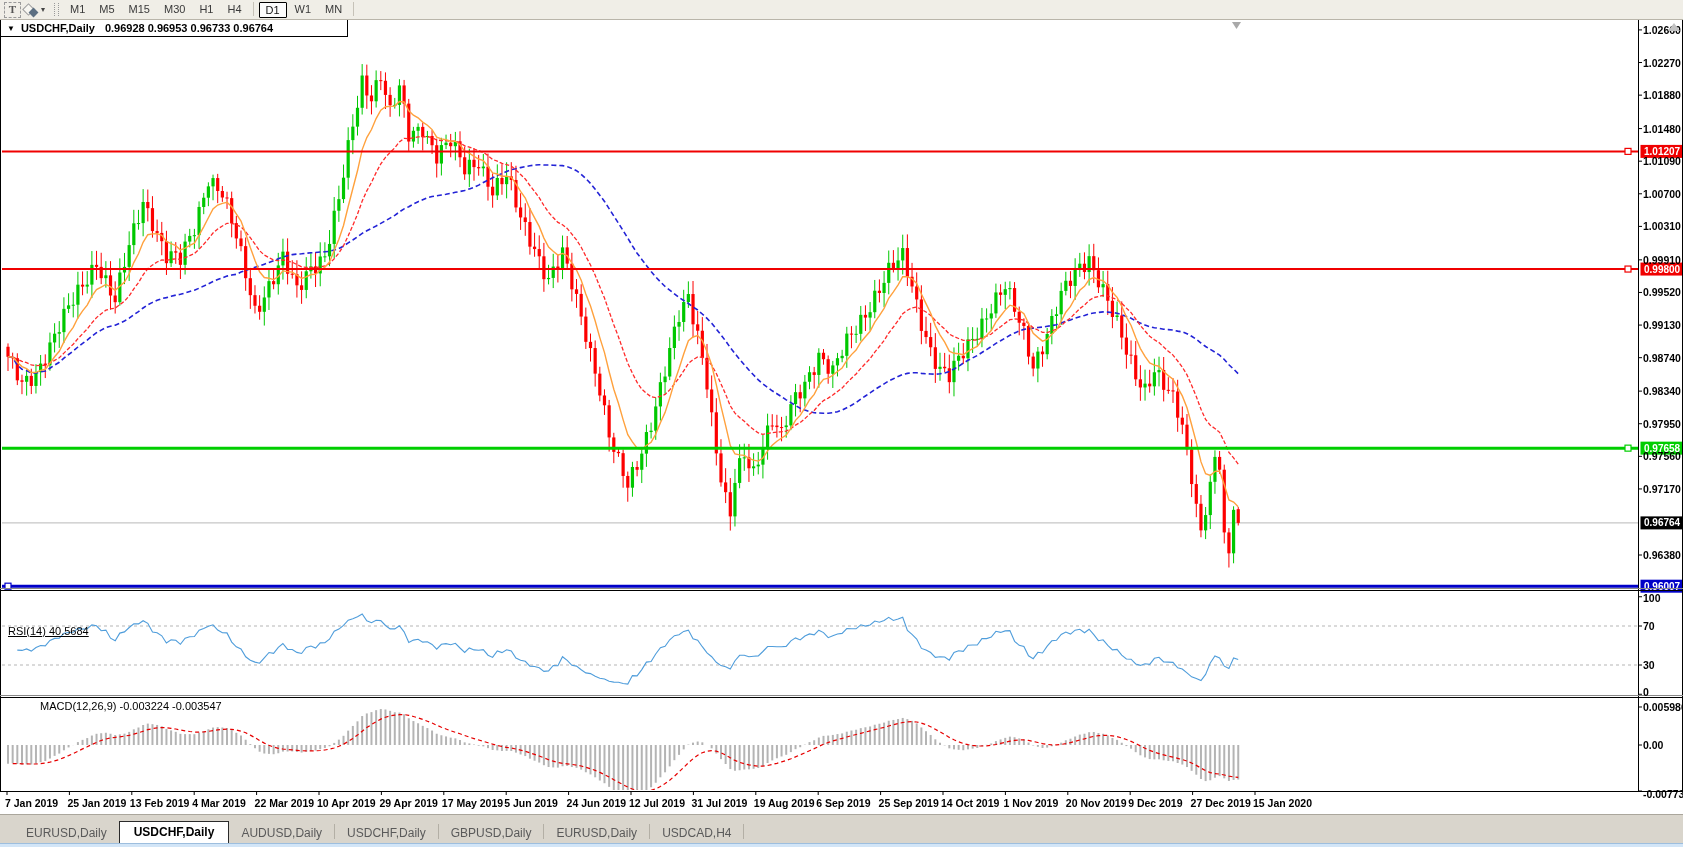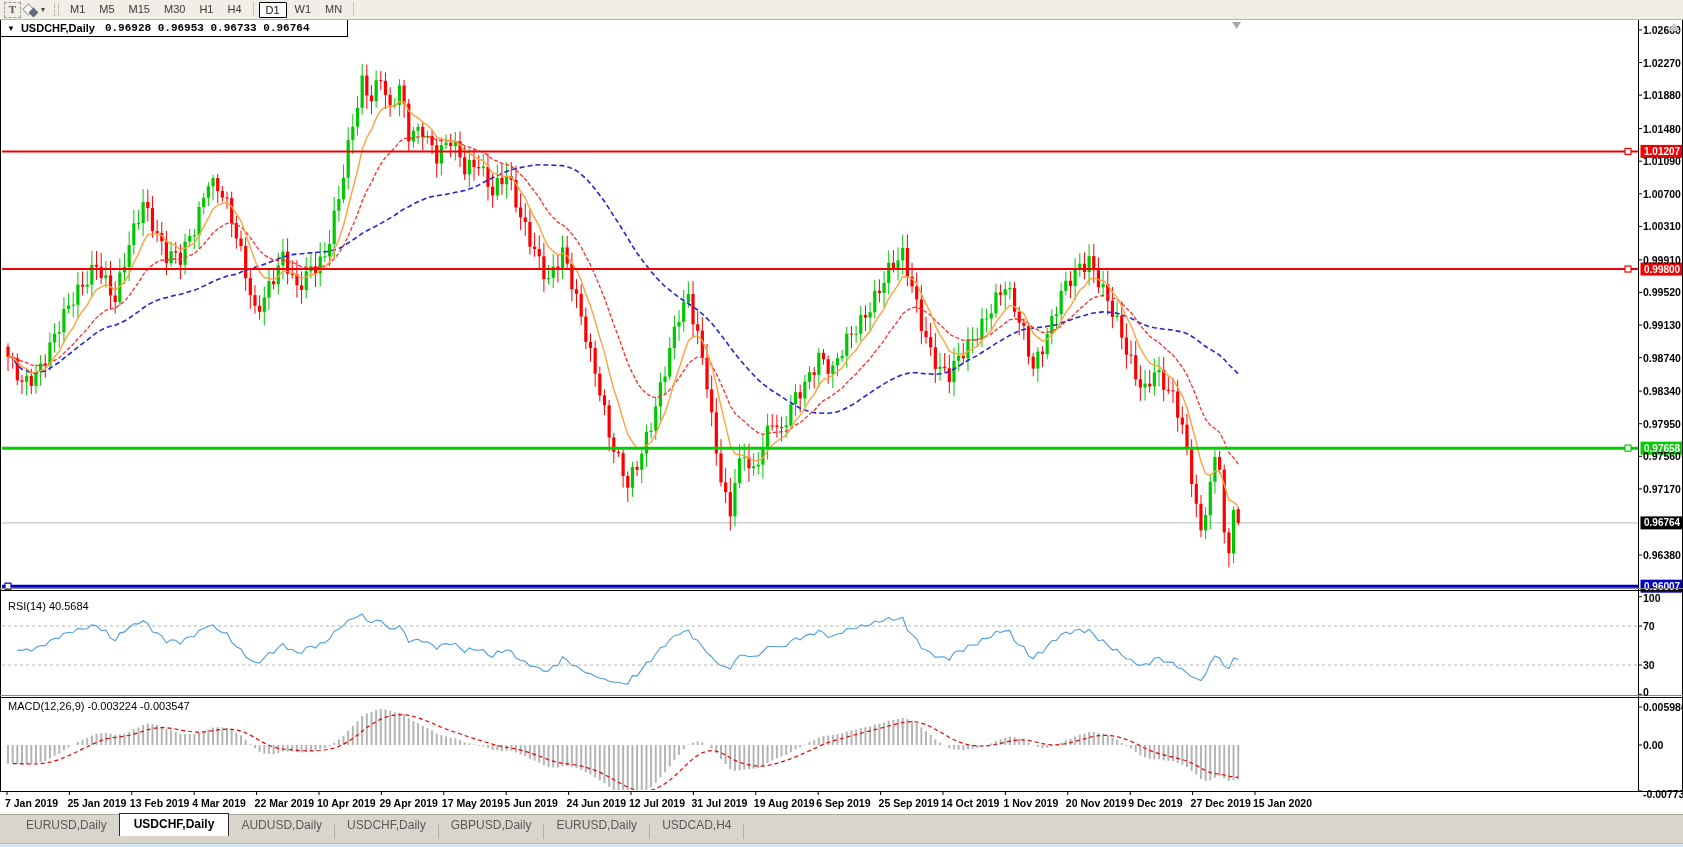--- a/index.html
+++ b/index.html
@@ -16,30 +16,30 @@
   .diam{display:inline-block;width:7px;height:7px;transform:rotate(45deg);}
   .diam.outline{border:1px solid #9a9a9a;background:#f7f6f1;}
   .diam.fill{background:#5c6f82;margin-left:-3px;margin-top:6px;}
   .dd-arrow{font-size:8px;color:#444;margin-left:4px;}
   .grip{width:3px;height:13px;margin:0 4px 0 6px;border-left:1px dotted #999;border-right:1px dotted #999;}
   .tsep{width:1px;height:14px;background:#c6c2b8;margin:0 4px;}
   
   #title-strip{position:absolute;left:0;top:19px;width:348px;height:18px;background:#fff;border:1px solid #000;
     box-sizing:border-box;display:flex;align-items:center;font-size:11px;font-weight:bold;color:#000;z-index:4;}
   #title-strip .tri{font-size:8px;margin:0 6px 0 6px;color:#000;}
-  #title-strip .quotes{margin-left:10px;font-weight:bold;font-family:Liberation Mono, monospace;}
+  #title-strip .quotes{margin-left:10px;font-weight:bold;}
   
   .panel-label{position:absolute;left:8px;font-size:11px;color:#000;z-index:4;background:transparent;}
   
   #chart-canvas{position:absolute;left:0;top:0;z-index:1;}
   
   
   #tabbar{position:absolute;left:0;top:814px;width:1683px;height:29px;background:#d9d5cc;
     border-top:1px solid #aaa69c;display:flex;align-items:flex-end;z-index:5;font-size:12px;color:#5a5a5a;}
-  .tab{padding:3px 12px 4px 12px;margin-bottom:8px;cursor:default;white-space:nowrap;}
+  .tab{padding:3px 12px 4px 12px;margin-bottom:0;cursor:default;white-space:nowrap;}
   .tab.active{background:#fff;border:1px solid #2a2a2a;border-bottom:none;color:#000;font-weight:bold;
     padding:3px 14px 5px 14px;}
   .tabsep{width:1px;height:15px;background:#b3afa5;margin-bottom:5px;}
   #bottom-strip{position:absolute;left:0;top:843px;width:1683px;height:4px;
     background:#d2e5f7;border-top:1px solid #9dbede;z-index:5;}
 </style>
 </head>
 <body>
 <div id="stage">
 
@@ -65,22 +65,22 @@
         <span class="tsep"></span>
       </span>
   </div>
 
   <div id="title-strip">
     <span class="tri">▼</span>
     <span>USDCHF,Daily</span>
     <span class="quotes">0.96928 0.96953 0.96733 0.96764</span>
   </div>
 
-  <div class="panel-label" style="top:600px;">RSI(14) 40.5684</div>
-  <div class="panel-label" style="top:700px;">MACD(12,26,9) -0.003224 -0.003547</div>
+  <div class="panel-label" style="top:625px;text-decoration:underline;">RSI(14) 40.5684</div>
+  <div class="panel-label" style="top:700px;margin-left:32px;">MACD(12,26,9) -0.003224 -0.003547</div>
 
   <svg id="chart-canvas" width="1683" height="847">
       <defs>
         <clipPath id="clipPrice">
           <rect x="2" y="20" width="1635" height="565"></rect>
         </clipPath>
         <clipPath id="clipRsi">
           <rect x="2" y="592" width="1635" height="103"></rect>
         </clipPath>
         <clipPath id="clipMacd">

